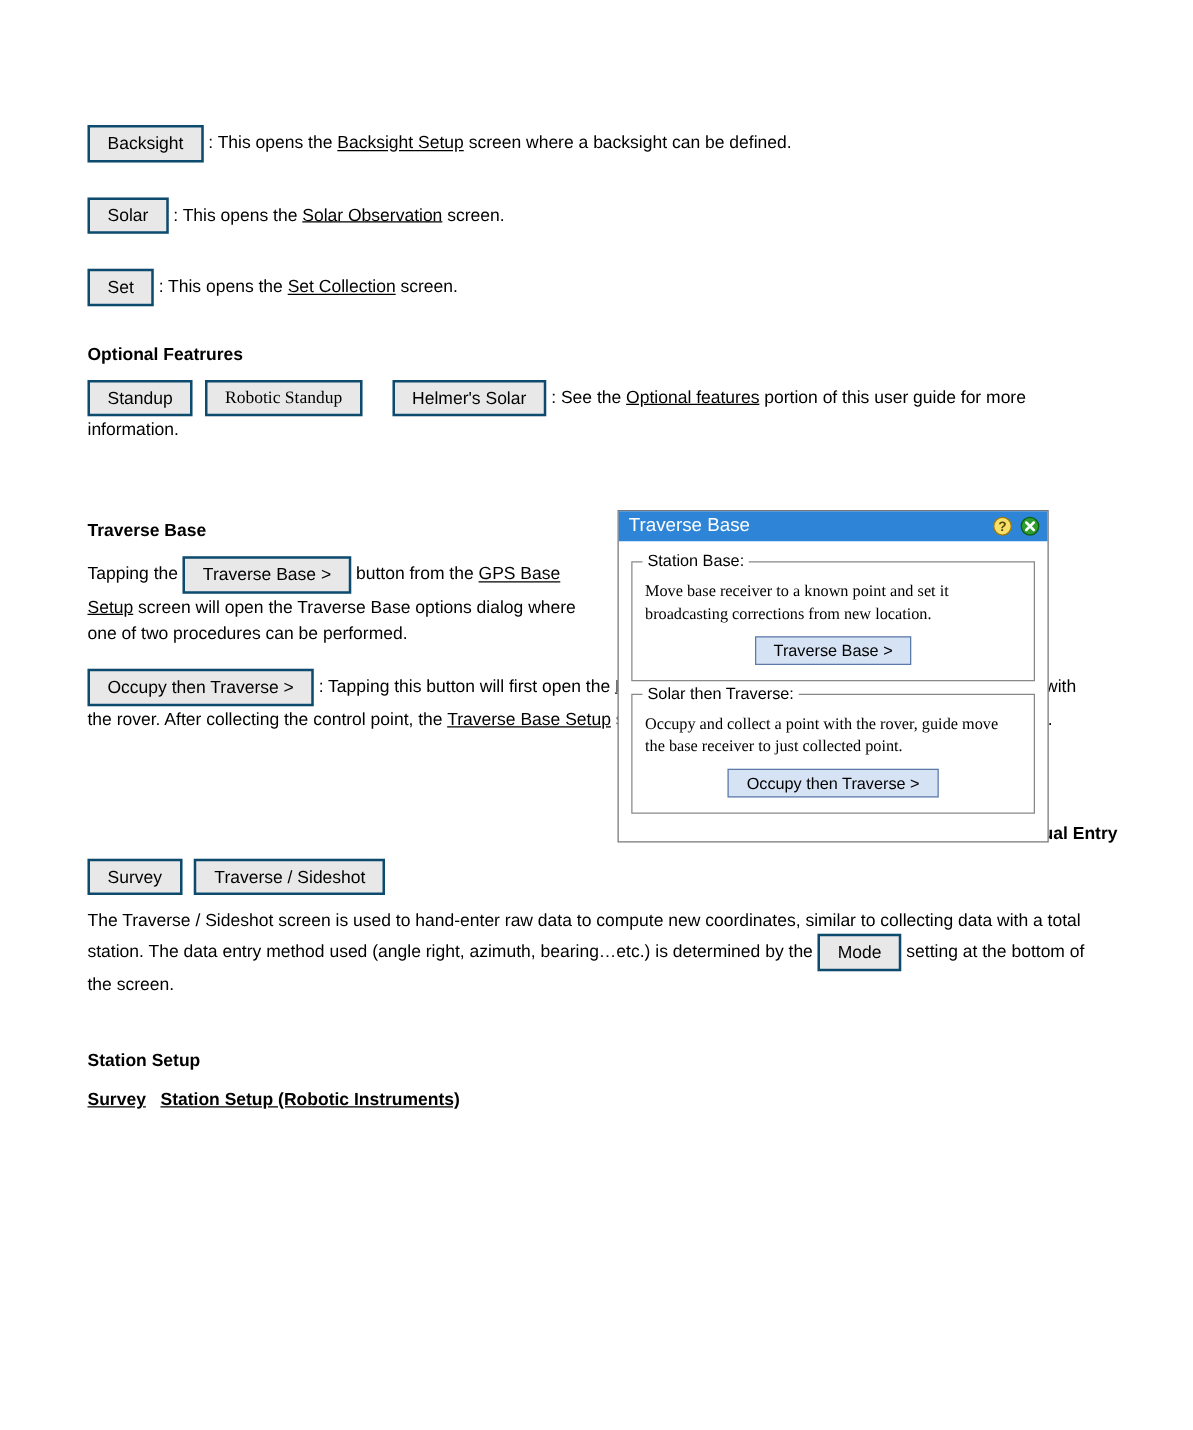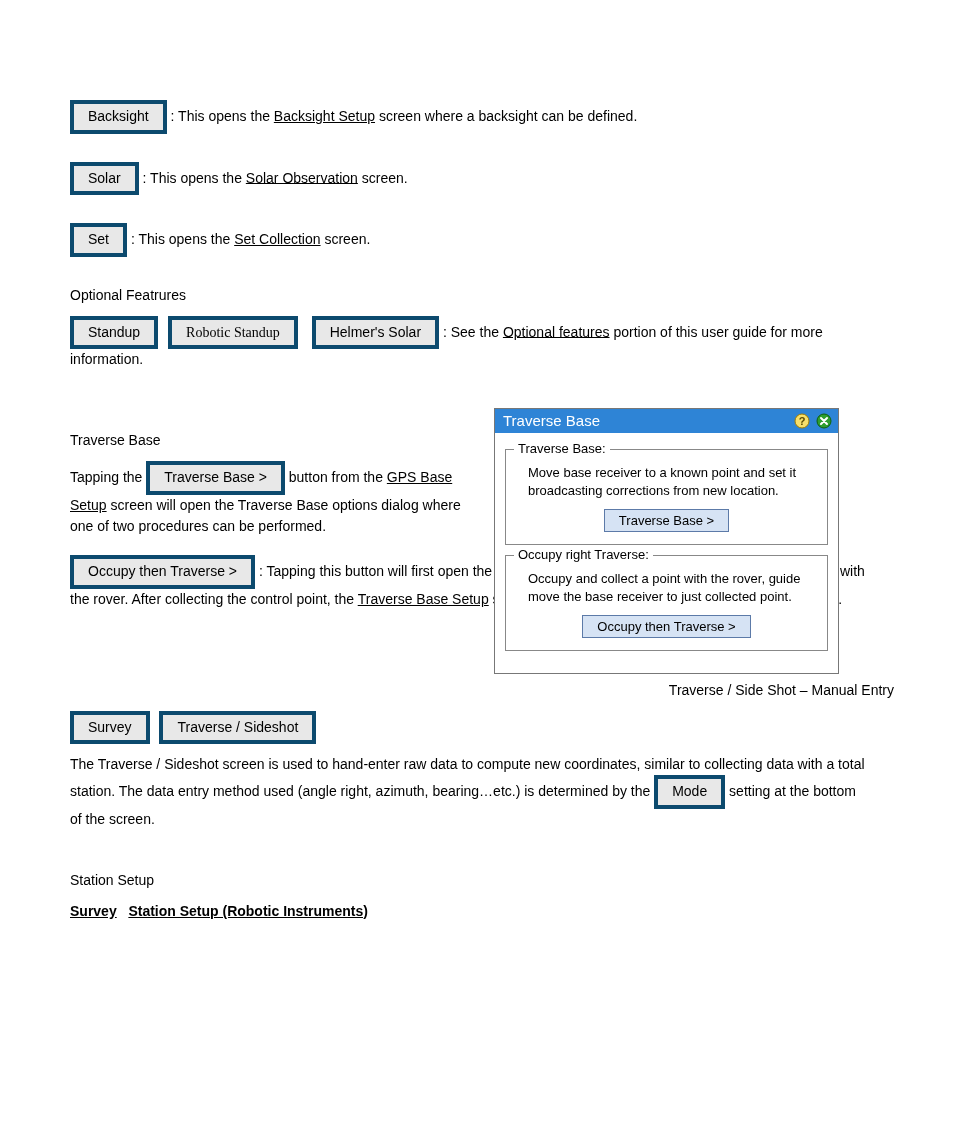--- a/index.html
+++ b/index.html
@@ -4,36 +4,36 @@
   <style>
     * { box-sizing: border-box; margin: 0; padding: 0; }
     html, body { width: 954px; background: #fff; font-family: Arial, Helvetica, sans-serif; color: #000; }
     body { position: relative; padding: 0 0 120px 0; }
 
     .main { padding: 100px 60px 20px 70px; font-size: 14px; line-height: 1.5; }
 
     .btn {
       display: inline-block;
       background: #e8e8e8;
-      border: 4px solid #0c4a6e;
+      border: 2px solid #0c4a6e;
       padding: 3px 14px;
       font-size: 14px;
       line-height: 1.4;
       text-align: left;
       vertical-align: middle;
     }
 
     .link { text-decoration: underline; }
     .bold { font-weight: bold; }
     .u { text-decoration: underline; }
 
     .row { margin-bottom: 28px; }
     .para { margin: 10px 0; }
 
-    .heading { font-weight: normal; margin-top: 26px; margin-bottom: 8px; }
+    .heading { font-weight: bold; margin-top: 26px; margin-bottom: 8px; }
 
     
     .dlg {
       position: absolute;
       left: 494px;
       top: 408px;
       width: 345px;
       border: 1px solid #777;
       background: #fff;
       font-size: 13px;
@@ -46,21 +46,21 @@
       padding: 3px 6px 4px 8px;
       font-size: 15px;
     }
     .dlg-title .spacer { flex: 1; }
     .help-icon, .close-icon { display: inline-flex; align-items: center; justify-content: center; margin-left: 6px; }
     .help-icon svg, .close-icon svg { display: block; }
 
     .dlg-body { padding: 8px 10px 12px 10px; }
     .fieldset { border: 1px solid #888; margin: 8px 0 10px 0; padding: 8px 10px 12px 10px; position: relative; }
     .fieldset .legend { position: absolute; top: -9px; left: 8px; background: #fff; padding: 0 4px; font-size: 13px; }
-    .fieldset .desc { font-size: 13px; line-height: 1.35; margin: 6px 0 10px 12px; }
+    .fieldset .desc { font-size: 13px; line-height: 1.35; margin: 6px 0 10px 0; font-family: Liberation Serif, serif; }
     .fieldset .action { text-align: center; }
     .dlg-btn {
       display: inline-block;
       background: #d6e3f4;
       border: 1px solid #5c7aa8;
       padding: 3px 14px;
       font-size: 13px;
     }
 
     .measure { max-width: 800px; }
@@ -89,21 +89,21 @@
     <span class="btn">Set</span>
     <span>: This opens the </span>
     <span class="link">Set Collection</span>
     <span> screen.</span>
   </div>
 
   <div class="heading">Optional Featrures</div>
   <div class="para">
     <span class="btn">Standup</span>
     <span class="btn" style="margin-left:6px;font-family:Liberation Serif, serif;">Robotic Standup</span>
-    <span class="btn" style="margin-left:10px;">Helmer's Solar</span>
+    <span class="btn" style="margin-left:20px;">Helmer's Solar</span>
     <span>: See the </span>
     <span class="link">Optional features</span>
     <span> portion of this user guide for more information.</span>
   </div>
 
   <div class="heading" style="margin-top:60px;">Traverse Base</div>
 
   <div class="para narrow">
     <span>Tapping the </span>
     <span class="btn">Traverse Base &gt;</span>
@@ -153,27 +153,27 @@
     </span>
     <span class="close-icon">
       <svg width="16" height="16" viewBox="0 0 16 16">
         <circle cx="8" cy="8" r="7" fill="#2e9e2e" stroke="#0d5f0d"></circle>
         <path d="M5 5 L11 11 M11 5 L5 11" stroke="#fff" stroke-width="2" stroke-linecap="round"></path>
       </svg>
     </span>
   </div>
   <div class="dlg-body">
     <div class="fieldset">
-      <div class="legend">Traverse Base:</div>
+      <div class="legend">Station Base:</div>
       <div class="desc">Move base receiver to a known point and set it broadcasting corrections from new location.</div>
       <div class="action">
         <span class="dlg-btn">Traverse Base &gt;</span>
       </div>
     </div>
     <div class="fieldset">
-      <div class="legend">Occupy right Traverse:</div>
+      <div class="legend">Solar then Traverse:</div>
       <div class="desc">Occupy and collect a point with the rover, guide move the base receiver to just collected point.</div>
       <div class="action">
         <span class="dlg-btn">Occupy then Traverse &gt;</span>
       </div>
     </div>
   </div>
 </div>
 
 </body></html>

